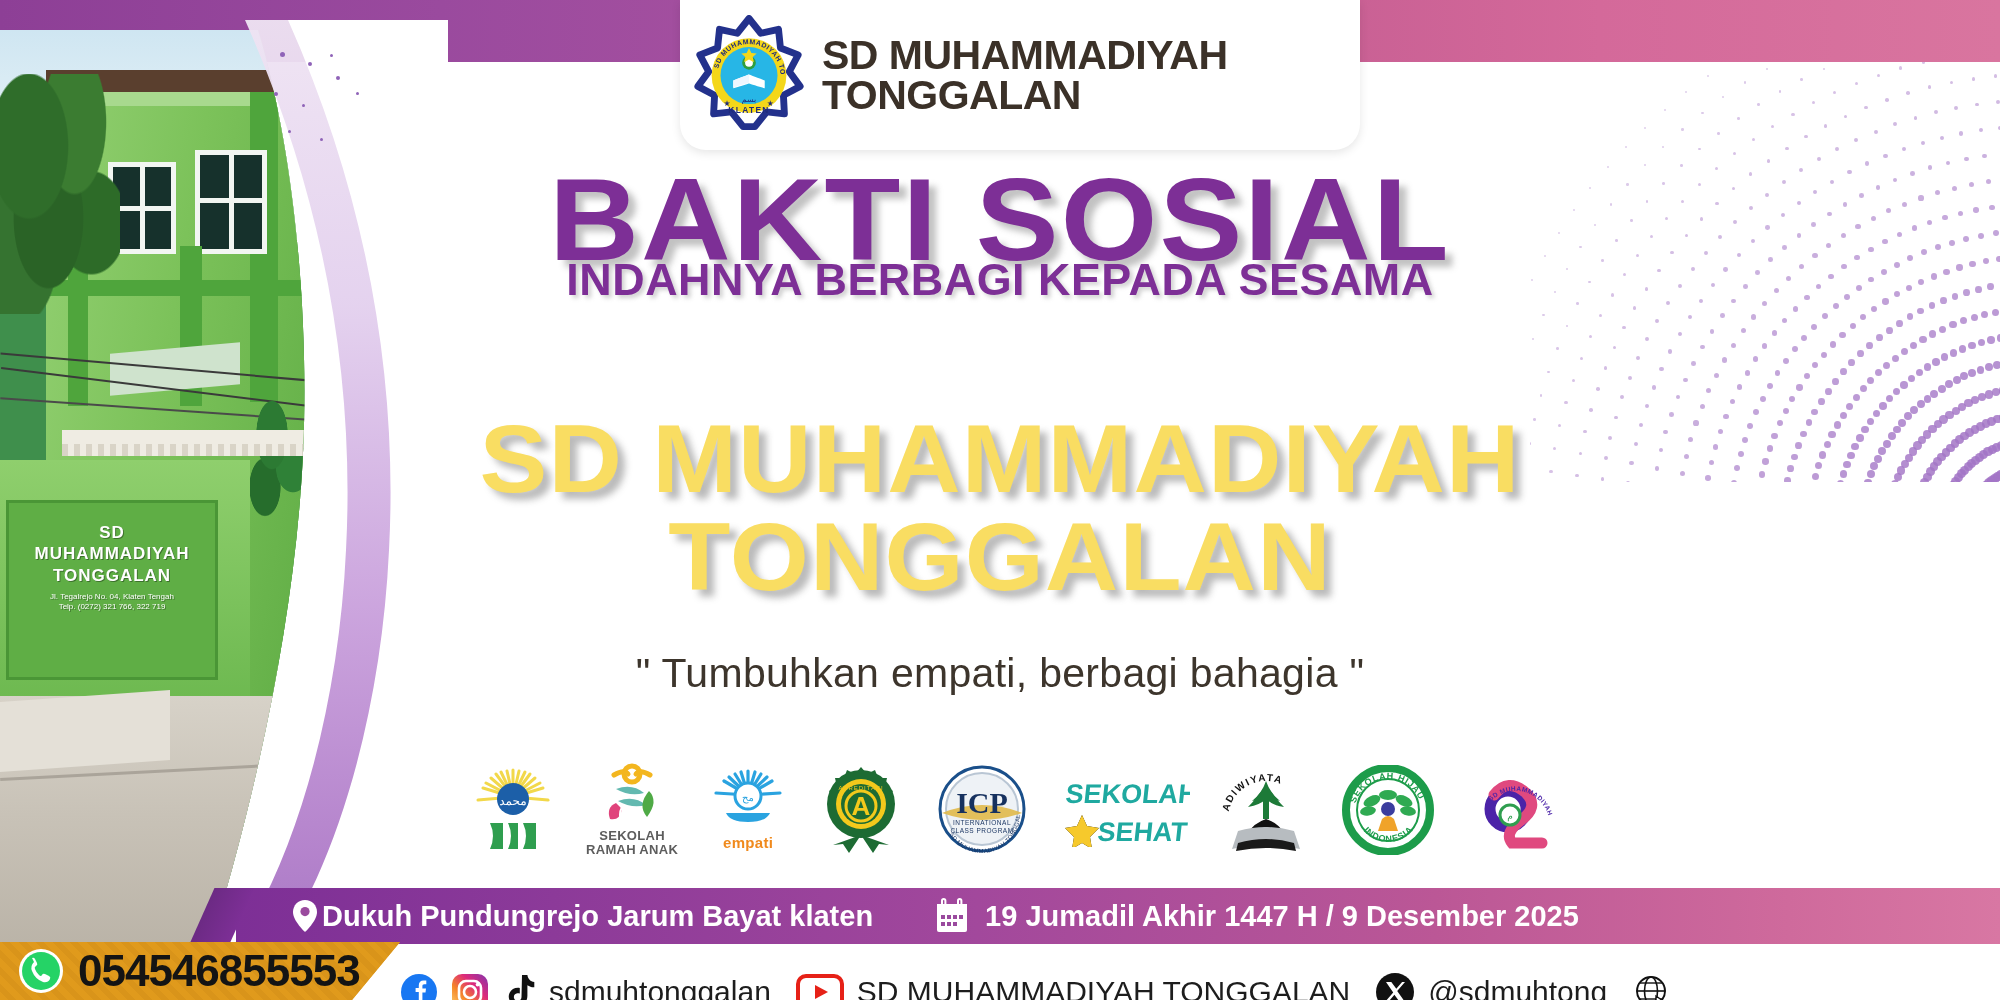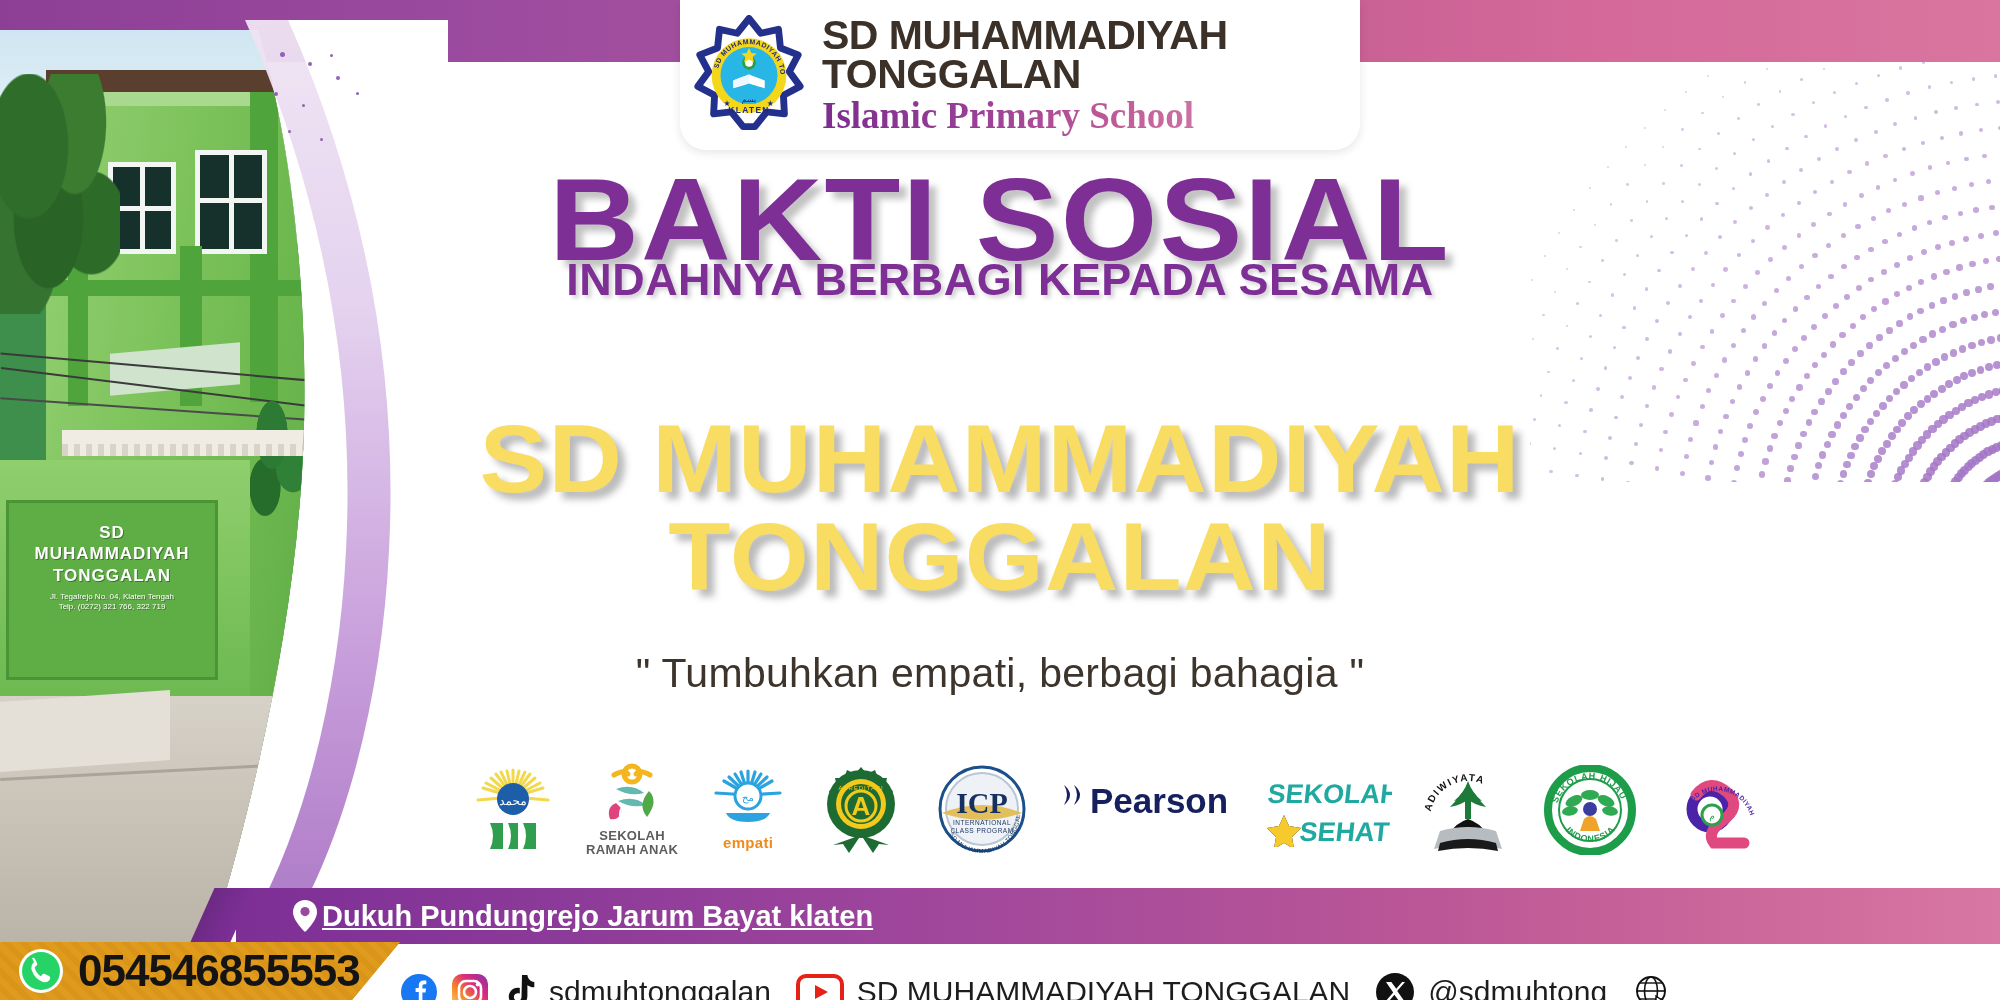--- a/index.html
+++ b/index.html
@@ -128,21 +128,21 @@
   .infobar-items{display:flex;align-items:center;gap:0;color:#fff;font-weight:700;font-size:29px;
            padding-left:56px;}
   .ib-loc{display:flex;align-items:center;gap:4px;}
   .ib-date{display:flex;align-items:center;gap:16px;margin-left:62px;}
 
   
   .footer{position:absolute;left:0;top:944px;width:2000px;height:56px;background:#ffffff;}
   .footer-row{position:absolute;left:400px;top:944px;height:56px;display:flex;align-items:center;gap:13px;
               font-size:30px;color:#1d1d1d;font-family:"Liberation Sans",sans-serif;}
   .f-item{display:flex;align-items:center;gap:11px;margin-top:40px;}
-  .f-text{white-space:nowrap;text-decoration:underline;}
+  .f-text{white-space:nowrap;}
 
   
   .wa-banner{position:absolute;left:0;top:942px;width:400px;height:58px;
              background:repeating-linear-gradient(45deg,#e09a1c 0 6px,#d9941a 6px 12px),#dd9a20;
              display:flex;align-items:center;gap:14px;padding-left:18px;box-sizing:border-box;
              clip-path:polygon(0 0,100% 0,88% 100%,0 100%);}
   .wa-num{font-size:44px;font-weight:700;color:#141414;letter-spacing:-1px;}
 
   svg{display:block;}
 </style>
@@ -679,21 +679,20 @@
         <text x="60" y="99" text-anchor="middle" font-size="8.5" letter-spacing="1.4" font-weight="bold" fill="#1f2a7a" font-family="Liberation Sans, sans-serif">KLATEN</text>
         <path id="arcTop" d="M28 61 a32 32 0 0 1 64 0" fill="none"></path>
         <text font-size="7" font-weight="bold" fill="#1f2a7a" font-family="Liberation Sans, sans-serif" letter-spacing="0.6">
           <textPath href="#arcTop" startOffset="7%">SD MUHAMMADIYAH TONGGALAN</textPath>
         </text>
       </svg>
     </div>
     <div class="header-text">
       <div class="school-name">SD MUHAMMADIYAH</div>
       <div class="school-name">TONGGALAN</div>
-      <div class="school-sub">Islamic Primary School</div>
     </div>
   </div>
 
   <div class="title-main">BAKTI SOSIAL</div>
   <div class="title-sub">INDAHNYA BERBAGI KEPADA SESAMA</div>
   <div class="title-school">
     <div>SD MUHAMMADIYAH</div>
     <div>TONGGALAN</div>
   </div>
   <div class="tagline">" Tumbuhkan empati,  berbagi bahagia "</div>
@@ -791,28 +790,20 @@
         <text x="48" y="50" text-anchor="middle" font-size="30" font-weight="bold" fill="#16315f" font-family="Liberation Serif, serif">ICP</text>
         <text x="48" y="62" text-anchor="middle" font-size="6.5" fill="#16315f" letter-spacing=".5" font-family="Liberation Sans, sans-serif">INTERNATIONAL</text>
         <text x="48" y="70" text-anchor="middle" font-size="6.5" fill="#16315f" letter-spacing=".5" font-family="Liberation Sans, sans-serif">CLASS PROGRAM</text>
         <path id="icpArc" d="M10 52 a38 38 0 0 0 76 0" fill="none"></path>
         <text font-size="6" fill="#16315f" font-family="Liberation Sans, sans-serif" letter-spacing=".4">
           <textPath href="#icpArc" startOffset="17%">SD MUHAMMADIYAH TONGGALAN</textPath>
         </text>
       </svg>
     </div>
 
-    <div class="logo">
-      <svg width="172" height="52" viewBox="0 0 172 52">
-        <path d="M4 8 q12 10 0 20 q6 -10 0 -20Z" fill="#16205e"></path>
-        <path d="M14 8 q12 10 0 20 q6 -10 0 -20Z" fill="#16205e"></path>
-        <text x="30" y="36" font-size="35" font-weight="bold" fill="#16205e" font-family="Liberation Sans, sans-serif">Pearson</text>
-      </svg>
-      <div class="logo-cap" style="visibility:hidden">Pearson</div>
-    </div>
 
     <div class="logo">
       <svg width="130" height="74" viewBox="0 0 130 74">
         <text x="8" y="30" font-size="27" font-weight="bold" fill="#1fa9a0" font-family="Liberation Sans, sans-serif" transform="skewX(-6)">SEKOLAH</text>
         <path d="M22 42 l5 11 12 2 -9 9 2 12 -10 -6 -10 6 2 -12 -9 -9 12 -2Z" fill="#f7c game"></path>
         <path d="M22 42 l5 11 12 2 -9 9 2 12 -10 -6 -10 6 2 -12 -9 -9 12 -2Z" fill="#f6c92c"></path>
         <text x="44" y="68" font-size="27" font-weight="bold" fill="#1fa9a0" font-family="Liberation Sans, sans-serif" transform="skewX(-6)">SEHAT</text>
       </svg>
     </div>
 
@@ -875,20 +866,40 @@
     <div class="infobar-items">
       <div class="ib-loc">
         <span>
           <svg width="26" height="34" viewBox="0 0 26 34">
               <path d="M13 1 C6 1 1 6.5 1 13 C1 22 13 33 13 33 C13 33 25 22 25 13 C25 6.5 20 1 13 1Z" fill="#ffffff"></path>
               <circle cx="13" cy="12.6" r="4.6" fill="#9a4a9e"></circle>
             </svg>
         </span>
         <span class="f-text">Dukuh Pundungrejo Jarum Bayat klaten</span>
       </div>
+      <div class="ib-date">
+        <span>
+          <svg width="34" height="36" viewBox="0 0 34 36">
+            <rect x="2" y="6" width="30" height="28" rx="2" fill="#ffffff"></rect>
+            <rect x="2" y="6" width="30" height="7" fill="#ffffff"></rect>
+            <rect x="7" y="1" width="3.4" height="8" rx="1.7" fill="none" stroke="#ffffff" stroke-width="2"></rect>
+            <rect x="23" y="1" width="3.4" height="8" rx="1.7" fill="none" stroke="#ffffff" stroke-width="2"></rect>
+            <g fill="#9a4a9e">
+              <rect x="6" y="17" width="4" height="4"></rect>
+                <rect x="12" y="17" width="4" height="4"></rect>
+              <rect x="18" y="17" width="4" height="4"></rect>
+                <rect x="24" y="17" width="4" height="4"></rect>
+              <rect x="6" y="24" width="4" height="4"></rect>
+                <rect x="12" y="24" width="4" height="4"></rect>
+              <rect x="18" y="24" width="4" height="4"></rect>
+            </g>
+          </svg>
+        </span>
+        <span class="f-text">19 Jumadil Akhir 1447 H / 9 Desember 2025</span>
+      </div>
     </div>
   </div>
 
   <div class="footer"></div>
 
   <div class="wa-banner">
     <span>
       <svg width="46" height="46" viewBox="0 0 46 46">
         <circle cx="23" cy="23" r="22" fill="#ffffff"></circle>
         <circle cx="23" cy="23" r="19" fill="#25D366"></circle>

